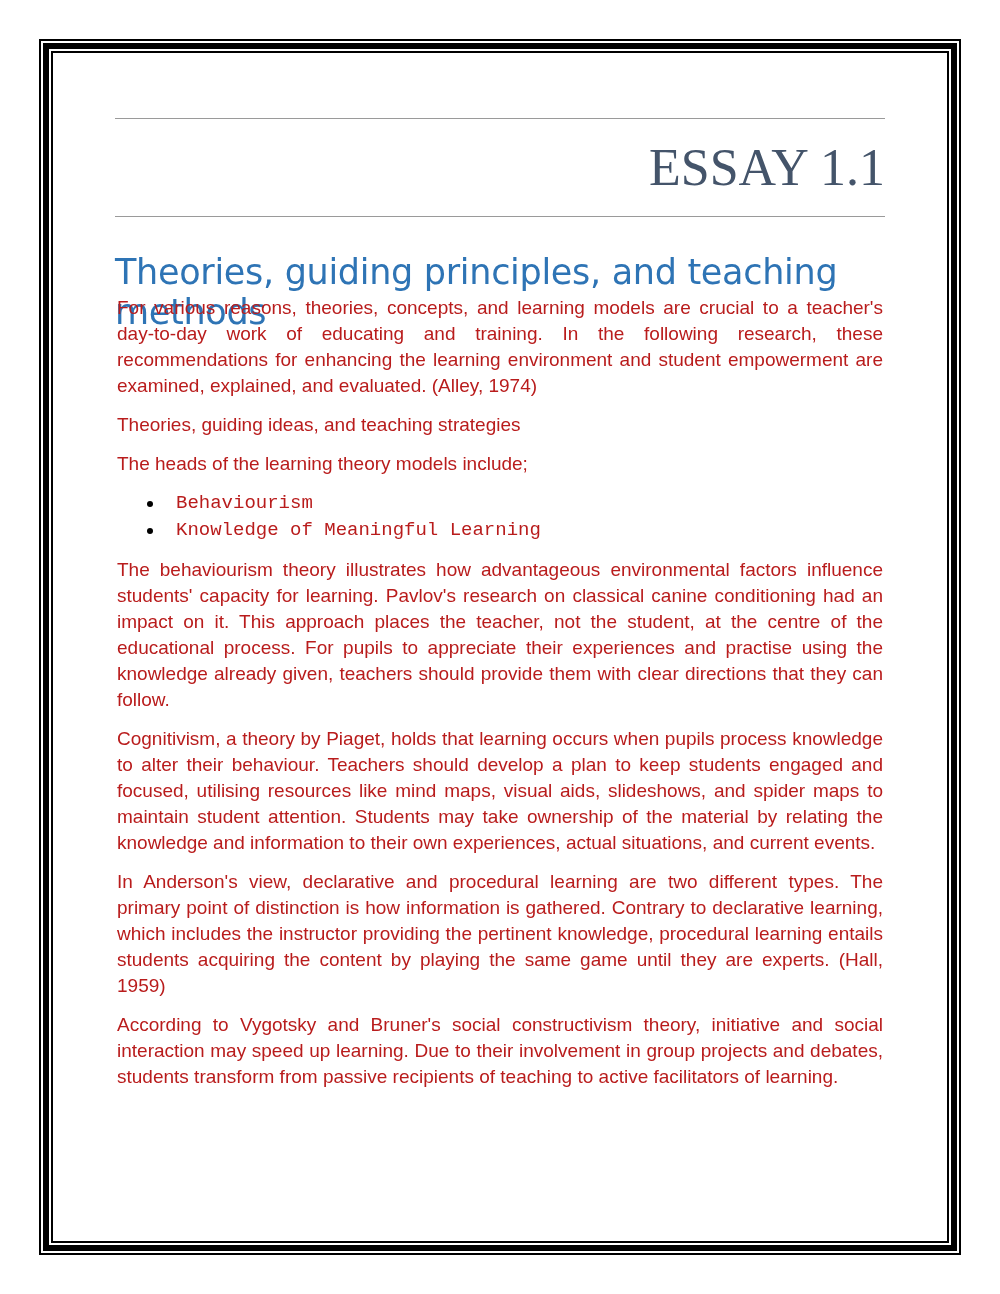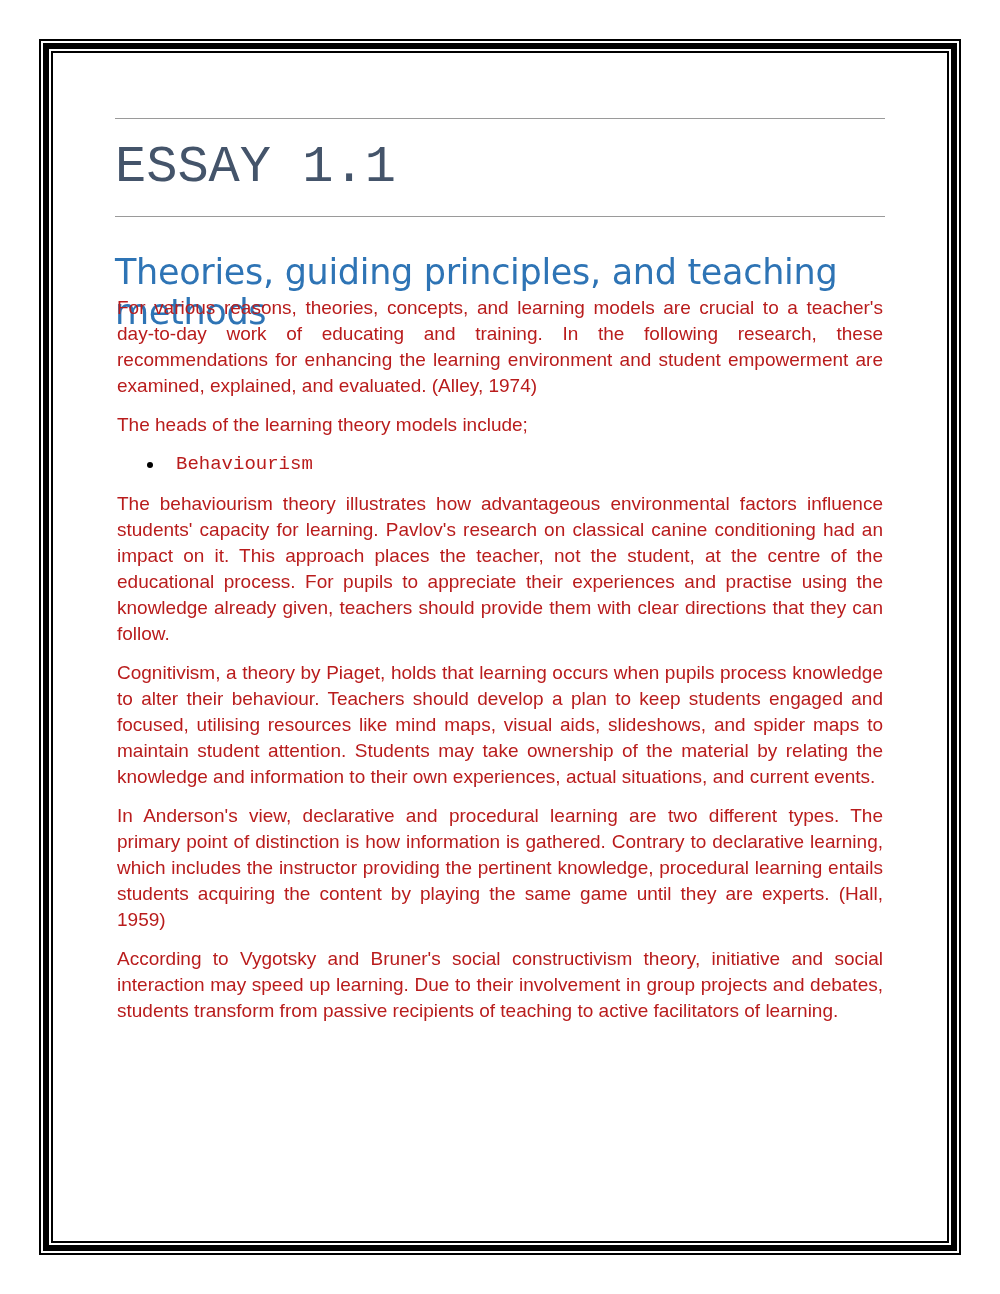--- a/index.html
+++ b/index.html
@@ -41,22 +41,22 @@
       width: 770px;
       height: 0;
       border-top: 1.5px solid #9a9a9a;
     }
     .rule.top { top: 118px; }
     .rule.bottom { top: 216px; }
     .title {
       position: absolute;
       left: 115px; width: 770px;
       top: 136px;
-      text-align: left;
-      font-family: Liberation Mono, monospace;
+      text-align: right;
+      font-family: Liberation Serif, serif;
       font-size: 52px;
       line-height: 64px;
       color: #44546a;
       letter-spacing: 0px;
       font-weight: normal;
     }
     .subtitle {
       position: absolute;
       left: 115px; width: 770px;
       top: 252px;
@@ -115,23 +115,25 @@
 <div class="frame-inner"></div>
 
 <div class="rule top"></div>
 <h1 class="title" style="margin:0;">ESSAY 1.1</h1>
 <div class="rule bottom"></div>
 
 <h2 class="subtitle" style="margin:0;">Theories, guiding principles, and teaching methods</h2>
 
 <div class="body">
   <p>For various reasons, theories, concepts, and learning models are crucial to a teacher's day-to-day work of educating and training. In the following research, these recommendations for enhancing the learning environment and student empowerment are examined, explained, and evaluated. (Alley, 1974)</p>
+  <p class="single">Theories, guiding ideas, and teaching strategies</p>
   <p class="single">The heads of the learning theory models include;</p>
 
   <ul class="bullets">
     <li><span class="bullet"></span><span>Behaviourism</span></li>
+    <li><span class="bullet"></span><span>Knowledge of Meaningful Learning</span></li>
   </ul>
 
   <p>The behaviourism theory illustrates how advantageous environmental factors influence students' capacity for learning. Pavlov's research on classical canine conditioning had an impact on it. This approach places the teacher, not the student, at the centre of the educational process. For pupils to appreciate their experiences and practise using the knowledge already given, teachers should provide them with clear directions that they can follow.</p>
   <p>Cognitivism, a theory by Piaget, holds that learning occurs when pupils process knowledge to alter their behaviour. Teachers should develop a plan to keep students engaged and focused, utilising resources like mind maps, visual aids, slideshows, and spider maps to maintain student attention. Students may take ownership of the material by relating the knowledge and information to their own experiences, actual situations, and current events.</p>
   <p>In Anderson's view, declarative and procedural learning are two different types. The primary point of distinction is how information is gathered. Contrary to declarative learning, which includes the instructor providing the pertinent knowledge, procedural learning entails students acquiring the content by playing the same game until they are experts. (Hall, 1959)</p>
   <p>According to Vygotsky and Bruner's social constructivism theory, initiative and social interaction may speed up learning. Due to their involvement in group projects and debates, students transform from passive recipients of teaching to active facilitators of learning.</p>
 </div>
 
 </body></html>

